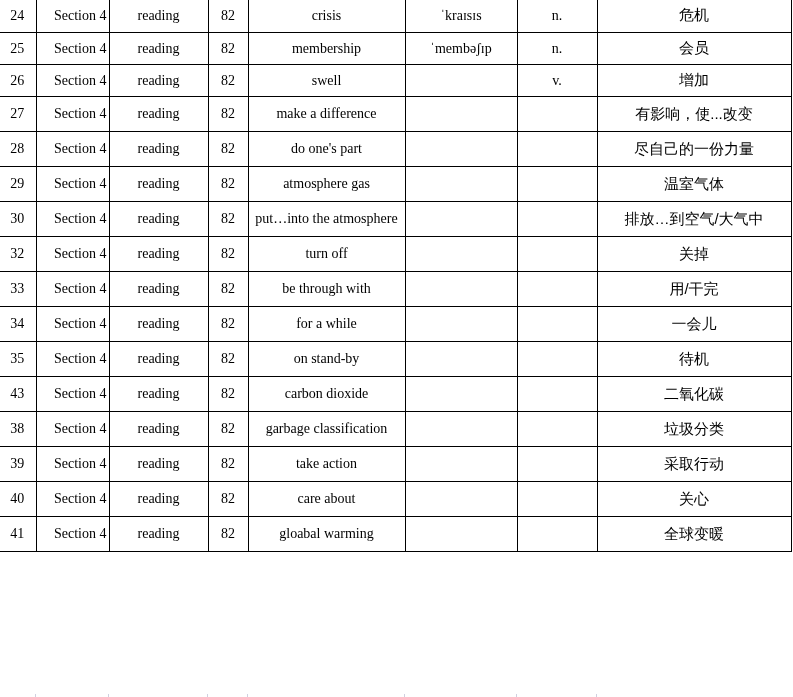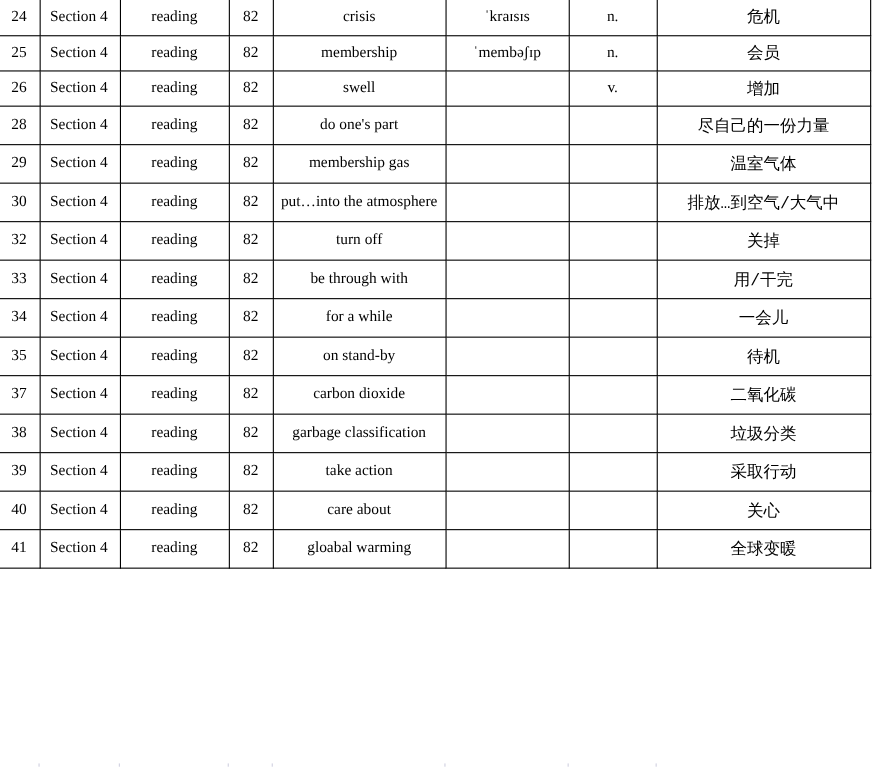--- a/index.html
+++ b/index.html
@@ -25,24 +25,24 @@
   }
   .tbl td {
     border: 1.5px solid #000;
     padding: 0 2px;
     text-align: center;
     vertical-align: middle;
     white-space: nowrap;
     overflow: hidden;
   }
   .tbl td.cn {
-    font-family: Liberation Mono, monospace;
+    font-family: Liberation Sans, sans-serif;
     font-size: 15px;
   }
-  .tbl td.sec { text-align: left; padding-left: 9px; }
+  .tbl td.sec { text-align: right; padding-left: 9px; }
   .tbl tr.short td { height: 31px; margin-top: 30px; }
   .tbl tr.tall td { height: 34px; }
   .tbl tr.first td { height: 33px; border-top: none; margin-left: 32px; }
   .tbl td.c0 { border-left: none; }
   .trail {
     position: absolute;
     top: 694px;
     height: 3px;
     width: 1px;
     background: #d0d0e0;
@@ -87,35 +87,45 @@
         <td class="c0">26</td>
         <td class="sec">Section 4</td>
         <td>reading</td>
         <td>82</td>
         <td>swell</td>
         <td></td>
         <td>v.</td>
         <td class="cn">增加</td>
       </tr>
       <tr class="tall">
+        <td class="c0">27</td>
+        <td class="sec">Section 4</td>
+        <td>reading</td>
+        <td>82</td>
+        <td>make a difference</td>
+        <td></td>
+        <td></td>
+        <td class="cn">有影响，使...改变</td>
+      </tr>
+      <tr class="tall">
         <td class="c0">28</td>
         <td class="sec">Section 4</td>
         <td>reading</td>
         <td>82</td>
         <td>do one's part</td>
         <td></td>
         <td></td>
         <td class="cn">尽自己的一份力量</td>
       </tr>
       <tr class="tall">
         <td class="c0">29</td>
         <td class="sec">Section 4</td>
         <td>reading</td>
         <td>82</td>
-        <td>membership gas</td>
+        <td>atmosphere gas</td>
         <td></td>
         <td></td>
         <td class="cn">温室气体</td>
       </tr>
       <tr class="tall">
         <td class="c0">30</td>
         <td class="sec">Section 4</td>
         <td>reading</td>
         <td>82</td>
         <td>put…into the atmosphere</td>
@@ -157,21 +167,21 @@
         <td class="c0">35</td>
         <td class="sec">Section 4</td>
         <td>reading</td>
         <td>82</td>
         <td>on stand-by</td>
         <td></td>
         <td></td>
         <td class="cn">待机</td>
       </tr>
       <tr class="tall">
-        <td class="c0">37</td>
+        <td class="c0">43</td>
         <td class="sec">Section 4</td>
         <td>reading</td>
         <td>82</td>
         <td>carbon dioxide</td>
         <td></td>
         <td></td>
         <td class="cn">二氧化碳</td>
       </tr>
       <tr class="tall">
         <td class="c0">38</td>

